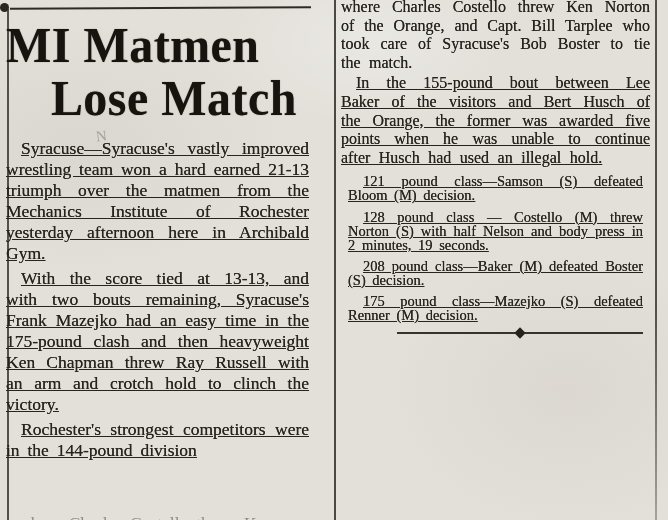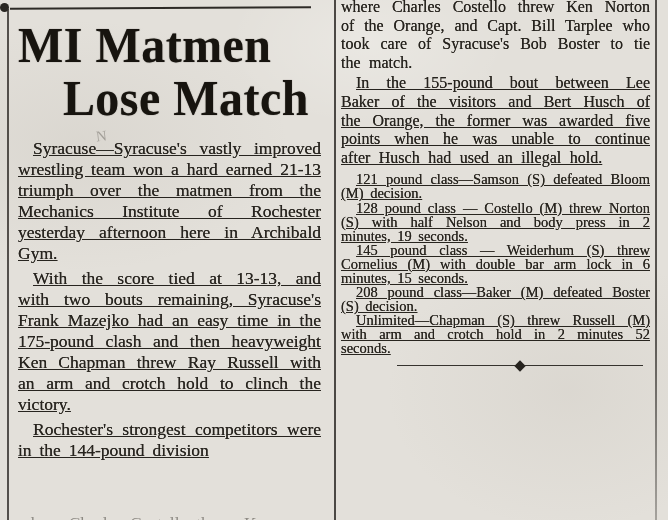--- a/index.html
+++ b/index.html
@@ -25,21 +25,21 @@
   .rule { position: absolute; background: #3a3733; }
   .top-rule    { left: 10px;  top: 7px;  width: 301px; height: 2px; transform: rotate(-0.25deg); background: #2e2b27; }
   .top-dot     { position: absolute; left: 0; top: 3px; width: 9px; height: 9px; border-radius: 50%; background: #2a2723; }
   .left-rule   { left: 7px;   top: 9px;  width: 2px; height: 511px; background: rgba(52,48,44,0.82); }
   .mid-rule    { left: 334px; top: 0;    width: 2px; height: 520px; background: rgba(48,45,41,0.85); }
   .right-rule  { left: 655px; top: 0;    width: 2px; height: 520px;
                  background: linear-gradient(rgba(48,45,41,0.8) 60%, rgba(48,45,41,0.35)); }
 
   
   .col { position: absolute; }
-  .col-left  { left: 18px;  top: 8px;  width: 303px; }
+  .col-left  { left: 6px;  top: 8px;  width: 303px; }
   .col-right { left: 341px; top: -2px; width: 309px; }
 
   
   .headline {
     margin: 10px 0 20px 0;
     font-weight: 700;
     font-size: 47px;
     line-height: 50px;
     letter-spacing: 0.5px;
     color: #17140f;
@@ -67,21 +67,21 @@
   .rbody {
     margin: 0 0 2px 0;
     font-size: 16px;
     line-height: 18.6px;
     text-align: justify;
     word-spacing: 4.5px;
     color: #26231e;
     text-shadow: 0 0 0.6px rgba(35,30,24,0.85);
   }
   .result {
-    margin: 0;
+    margin: 7px;
     font-size: 14.5px;
     line-height: 14.1px;
     text-align: justify;
     word-spacing: 3px;
     color: #28251f;
     text-shadow: 0 0 0.6px rgba(35,30,24,0.9);
   }
   .results-block { margin-top: 5px; }
 
   
@@ -142,23 +142,22 @@
     <p class="body indent">Rochester's strongest competitors were in the 144-pound division</p>
   </div>
 
   <div class="col col-right">
     <p class="rbody">where Charles Costello threw Ken Norton of the Orange, and Capt. Bill Tarplee who took care of Syracuse's Bob Boster to tie the match.</p>
     <p class="rbody indent">In the 155-pound bout between Lee Baker of the visitors and Bert Husch of the Orange, the former was awarded five points when he was unable to continue after Husch had used an illegal hold.</p>
 
     <div class="results-block">
       <p class="result indent">121 pound class—Samson (S) defeated Bloom (M) decision.</p>
       <p class="result indent">128 pound class — Costello (M) threw Norton (S) with half Nelson and body press in 2 minutes, 19 seconds.</p>
-      <p class="result indent">145 pound class — Weiderhum (S) threw Cornelius (M) with double bar arm lock in 6 minutes, 15 seconds.</p>
       <p class="result indent">208 pound class—Baker (M) defeated Boster (S) decision.</p>
-      <p class="result indent">Unlimited—Chapman (S) threw Russell (M) with arm and crotch hold in 2 minutes 52 seconds.</p>
+      <p class="result indent">175 pound class—Mazejko (S) defeated Renner (M) decision.</p>
     </div>
 
     <div class="end-divider">
       <span class="line"></span>
       <span class="diamond"></span>
       <span class="line"></span>
     </div>
   </div>
 
   <div class="smudge-n">N</div>

